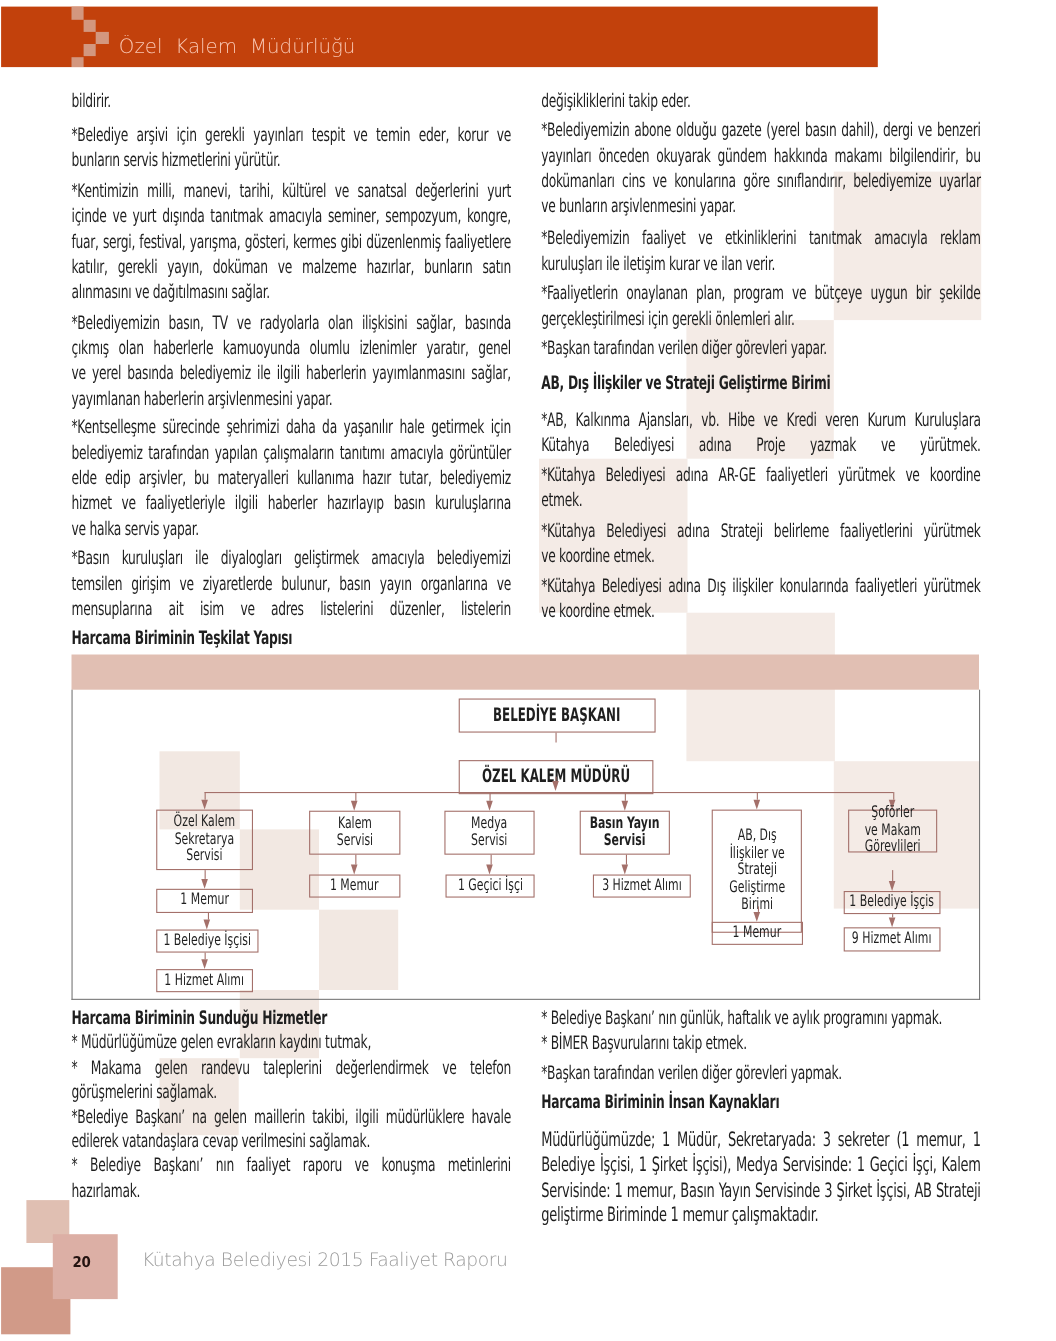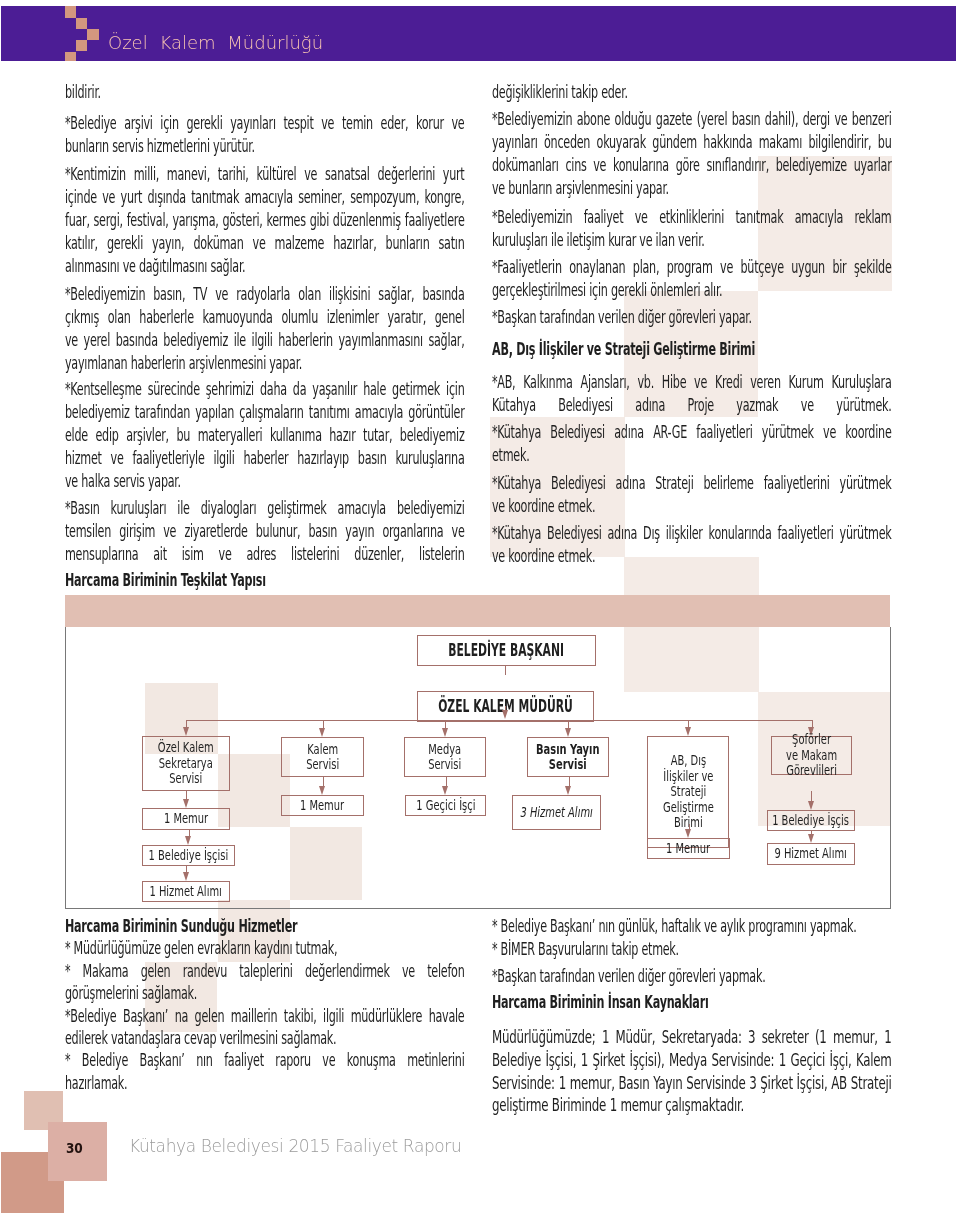--- a/index.html
+++ b/index.html
@@ -6,21 +6,21 @@
   body{width:960px;height:1219px;position:relative;overflow:hidden;
        font-family:"DejaVu Sans",sans-serif;color:#1f1f1f;
        -webkit-font-smoothing:antialiased;}
   .page{position:absolute;left:0;top:0;width:960px;height:1219px;overflow:hidden;}
 
   
   .wm{position:absolute;background:#F4EBE6;}
   .wm2{position:absolute;background:#F2E8E2;}
 
   
-  .hdr{position:absolute;left:1px;top:6px;width:955px;height:55px;background:#4c1d95;overflow:hidden;}
+  .hdr{position:absolute;left:1px;top:6px;width:797px;height:55px;background:#c2410c;overflow:hidden;}
   .hdr-sq{position:absolute;background:#D3977F;}
   .hdr-title{position:absolute;left:107px;top:28px;font-size:18px;line-height:18px;
              word-spacing:6px;color:#F9C6B2;font-stretch:normal;font-weight:300;
              white-space:pre;font-family:"DejaVu Sans",sans-serif;}
 
   
   .col{position:absolute;font-stretch:condensed;}
   .lnbox{font-size:17px;line-height:22.7px;text-align:justify;letter-spacing:-0.35px;}
   .ln{display:block;text-align:justify;text-align-last:justify;}
   .ln.last{text-align-last:left;}
@@ -253,21 +253,21 @@
       <span>1 Geçici İşçi</span>
     </div>
 <div class="oline" style="left:568.0px;top:719.5px;width:1px;height:8.5px;"></div>
 <div class="oarrow" style="left:564.7px;top:728.0px;"></div>
 <div class="obox" style="left:527px;top:737px;width:82px;height:40px;font-weight:bold;">
       <span>Basın Yayın
 Servisi</span>
     </div>
 <div class="oline" style="left:568.5px;top:777.0px;width:1px;height:9.0px;"></div>
 <div class="oarrow" style="left:565.2px;top:786.0px;"></div>
-<div class="obox" style="left:512px;top:795px;width:89px;height:35px;font-style:italic;">
+<div class="obox" style="left:539px;top:795px;width:89px;height:21px;">
       <span>3 Hizmet Alımı</span>
     </div>
 <div class="oline" style="left:688.0px;top:719.5px;width:1px;height:7.5px;"></div>
 <div class="oarrow" style="left:684.7px;top:727.0px;"></div>
 <div class="obox" style="left:647px;top:736px;width:82px;height:112px;">
       <span>AB, Dış
 İlişkiler ve
 Strateji
 Geliştirme
 Birimi</span>
@@ -291,15 +291,15 @@
     </div>
 <div class="oline" style="left:811.0px;top:831.0px;width:1px;height:3.0px;"></div>
 <div class="oarrow" style="left:807.7px;top:834.0px;"></div>
 <div class="obox" style="left:767px;top:843px;width:88px;height:22px;">
       <span>9 Hizmet Alımı</span>
     </div>
 
 <div class="fsq" style="left:24px;top:1091px;width:39px;height:39px;background:#E0BFB2;"></div>
 <div class="fsq" style="left:1px;top:1152px;width:63px;height:61px;background:#D19A88;"></div>
 <div class="fsq" style="left:48px;top:1122px;width:59px;height:59px;background:#DCAFA5;"></div>
-<div class="fnum" style="left:66px;top:1140px;">30</div>
+<div class="fnum" style="left:66px;top:1140px;">20</div>
 <div class="ftxt" style="left:129px;top:1136px;">Kütahya Belediyesi 2015 Faaliyet Raporu</div>
 </div>
 
 </body></html>

